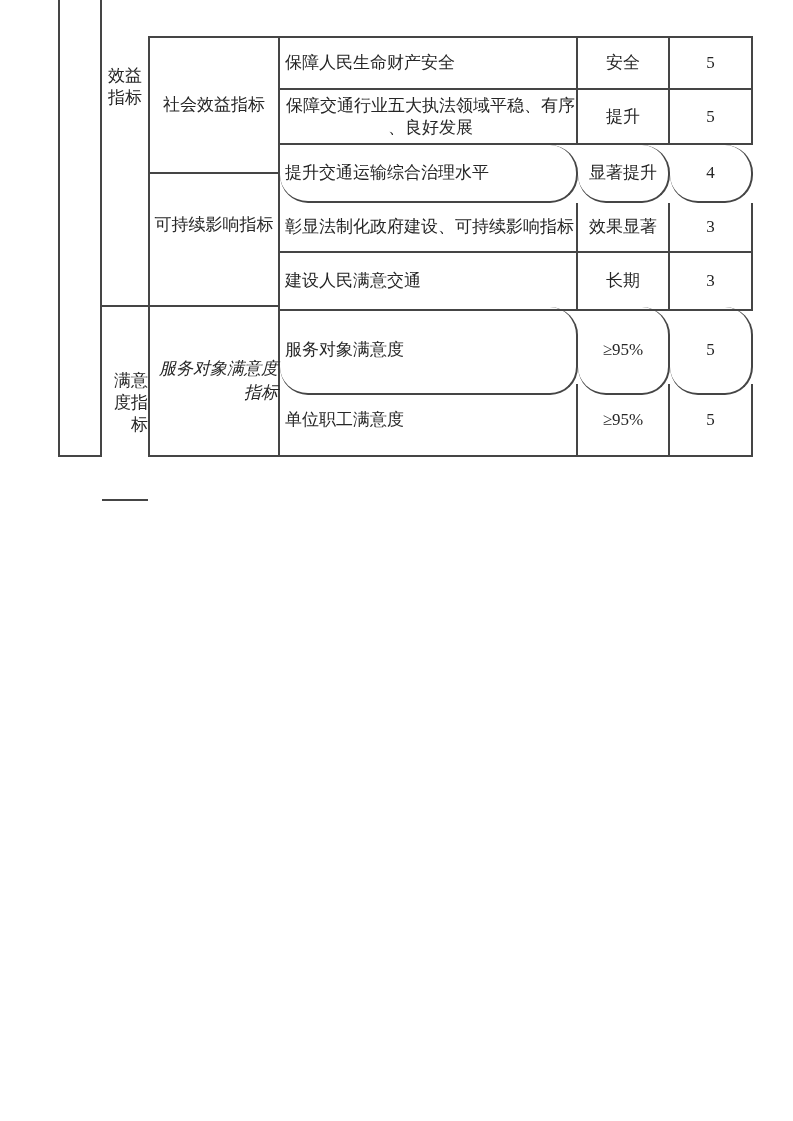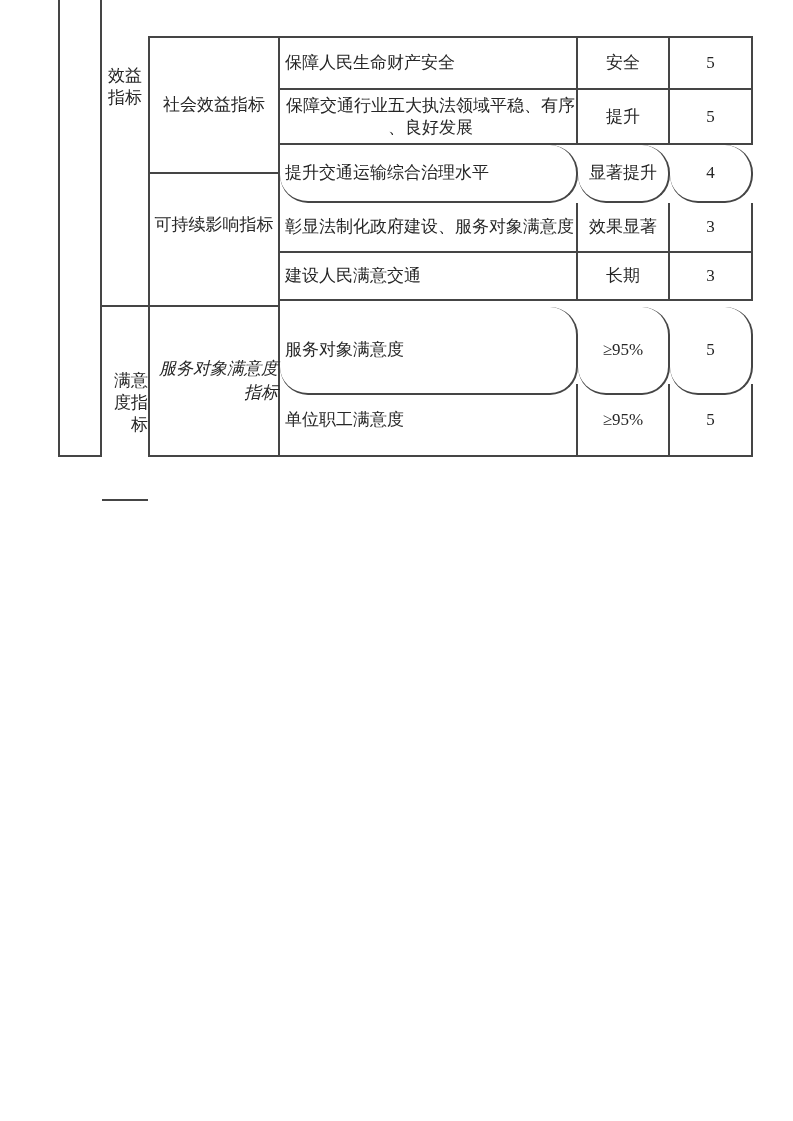--- a/index.html
+++ b/index.html
@@ -57,21 +57,21 @@
   .col-l2      { left: 148px; width: 132px; }
   .col-ind     { left: 280px; width: 298px; }
   .col-val     { left: 578px; width: 92px; }
   .col-score   { left: 670px; width: 83px; }
 
   
   .r1 { top: 36px;  height: 54px; }
   .r2 { top: 90px;  height: 55px; }
   .r3 { top: 145px; height: 58px; border-radius: 28px; }
   .r4 { top: 203px; height: 50px; }
-  .r5 { top: 253px; height: 48px; }
+  .r5 { top: 253px; height: 58px; }
   .r6 { top: 307px; height: 88px; border-radius: 28px; }
   .r7 { top: 384px; height: 73px; font-family: Liberation Serif, serif; }
 
   
   .spanner-cell { top: 0; height: 457px; }
   .l1-benefit   { top: 0; height: 307px; display: block; padding-top: 65px; text-align: center; word-break: break-all; line-break: anywhere; }
   .l1-satisf    { top: 307px; height: 194px; }
   .l2-social    { top: 36px;  height: 138px; }
   .l2-sustain   { top: 145px; height: 162px; }
   .l2-service   { top: 307px; height: 150px; line-height: 24px; font-style: italic; }
@@ -96,21 +96,21 @@
     <div class="cell col-score r1 center b-t b-r b-b">5</div>
 
     <div class="cell col-ind r2 leftcell b-r b-b">保障交通行业五大执法领域平稳、有序、良好发展</div>
     <div class="cell col-val r2 center b-r b-b">提升</div>
     <div class="cell col-score r2 center b-r b-b">5</div>
 
     <div class="cell col-ind r3 leftcell b-r b-b">提升交通运输综合治理水平</div>
     <div class="cell col-val r3 center b-r b-b">显著提升</div>
     <div class="cell col-score r3 center b-r b-b">4</div>
 
-    <div class="cell col-ind r4 leftcell b-r b-b">彰显法制化政府建设、服务对象满意度</div>
+    <div class="cell col-ind r4 leftcell b-r b-b">彰显法制化政府建设、可持续影响指标</div>
     <div class="cell col-val r4 center b-r b-b">效果显著</div>
     <div class="cell col-score r4 center b-r b-b">3</div>
 
     <div class="cell col-ind r5 leftcell b-r b-b">建设人民满意交通</div>
     <div class="cell col-val r5 center b-r b-b">长期</div>
     <div class="cell col-score r5 center b-r b-b">3</div>
 
     <div class="cell col-ind r6 leftcell b-r b-b">服务对象满意度</div>
     <div class="cell col-val r6 center b-r b-b">≥95%</div>
     <div class="cell col-score r6 center b-r b-b">5</div>

